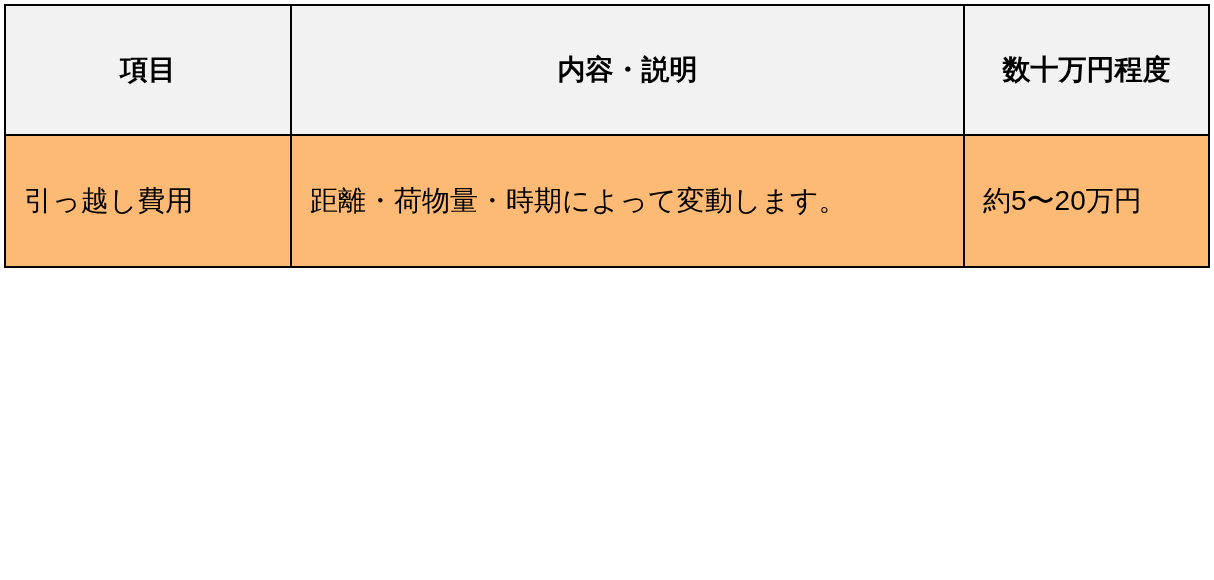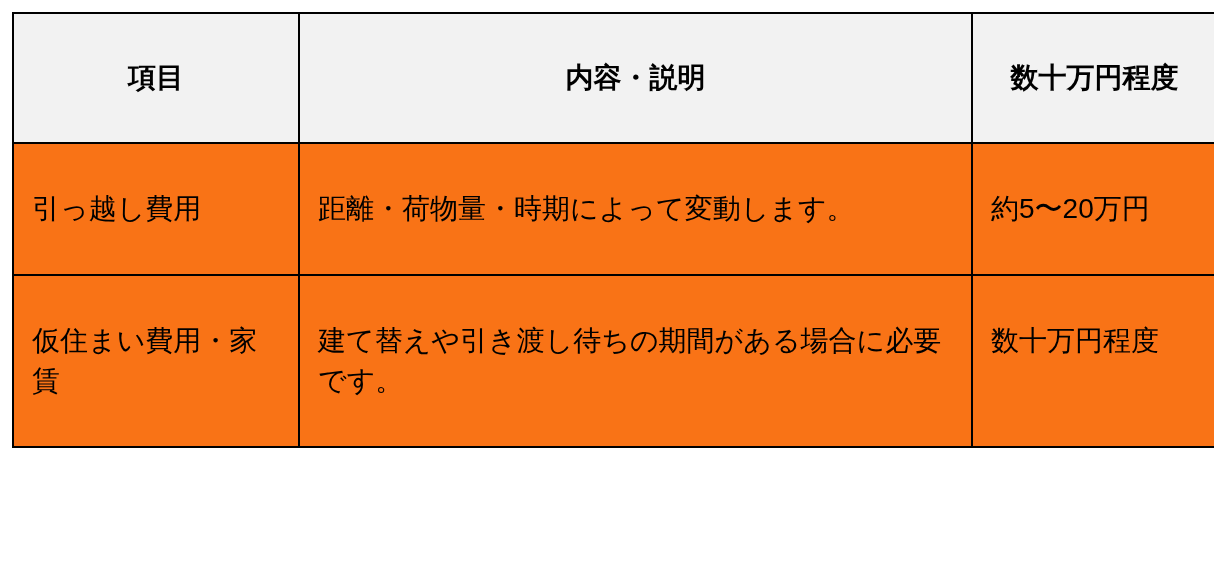--- a/index.html
+++ b/index.html
@@ -5,21 +5,21 @@
   html, body {
     margin: 0;
     padding: 0;
     background: #ffffff;
     width: 1214px;
     height: 580px;
     overflow: hidden;
     font-family: "Liberation Sans", sans-serif;
   }
   .table-wrap {
-    padding: 12px;
+    padding: 4px;
   }
   table.cost-table {
     border-collapse: collapse;
     table-layout: fixed;
     width: 1204px;
     background: #ffffff;
   }
   table.cost-table col.col-item { width: 286px; }
   table.cost-table col.col-desc { width: 673px; }
   table.cost-table col.col-cost { width: 245px; }
@@ -34,21 +34,21 @@
     word-break: break-all;
     overflow-wrap: anywhere;
   }
   table.cost-table th {
     background: #f2f2f2;
     font-weight: 700;
     text-align: center;
     padding: 44px 10px;
   }
   table.cost-table td {
-    background: #f97316;
+    background: #fdba74;
     font-weight: 400;
     text-align: left;
     padding: 45px 18px;
     margin-left: 24px;
   }
 </style>
 </head>
 <body>
 
 <div class="table-wrap">
@@ -64,20 +64,15 @@
         <th>内容・説明</th>
         <th>数十万円程度</th>
       </tr>
     </thead>
     <tbody>
       <tr>
         <td>引っ越し費用</td>
         <td>距離・荷物量・時期によって変動します。</td>
         <td>約5〜20万円</td>
       </tr>
-      <tr>
-        <td>仮住まい費用・家賃</td>
-        <td>建て替えや引き渡し待ちの期間がある場合に必要です。</td>
-        <td>数十万円程度</td>
-      </tr>
     </tbody>
   </table>
 </div>
 
 </body></html>

